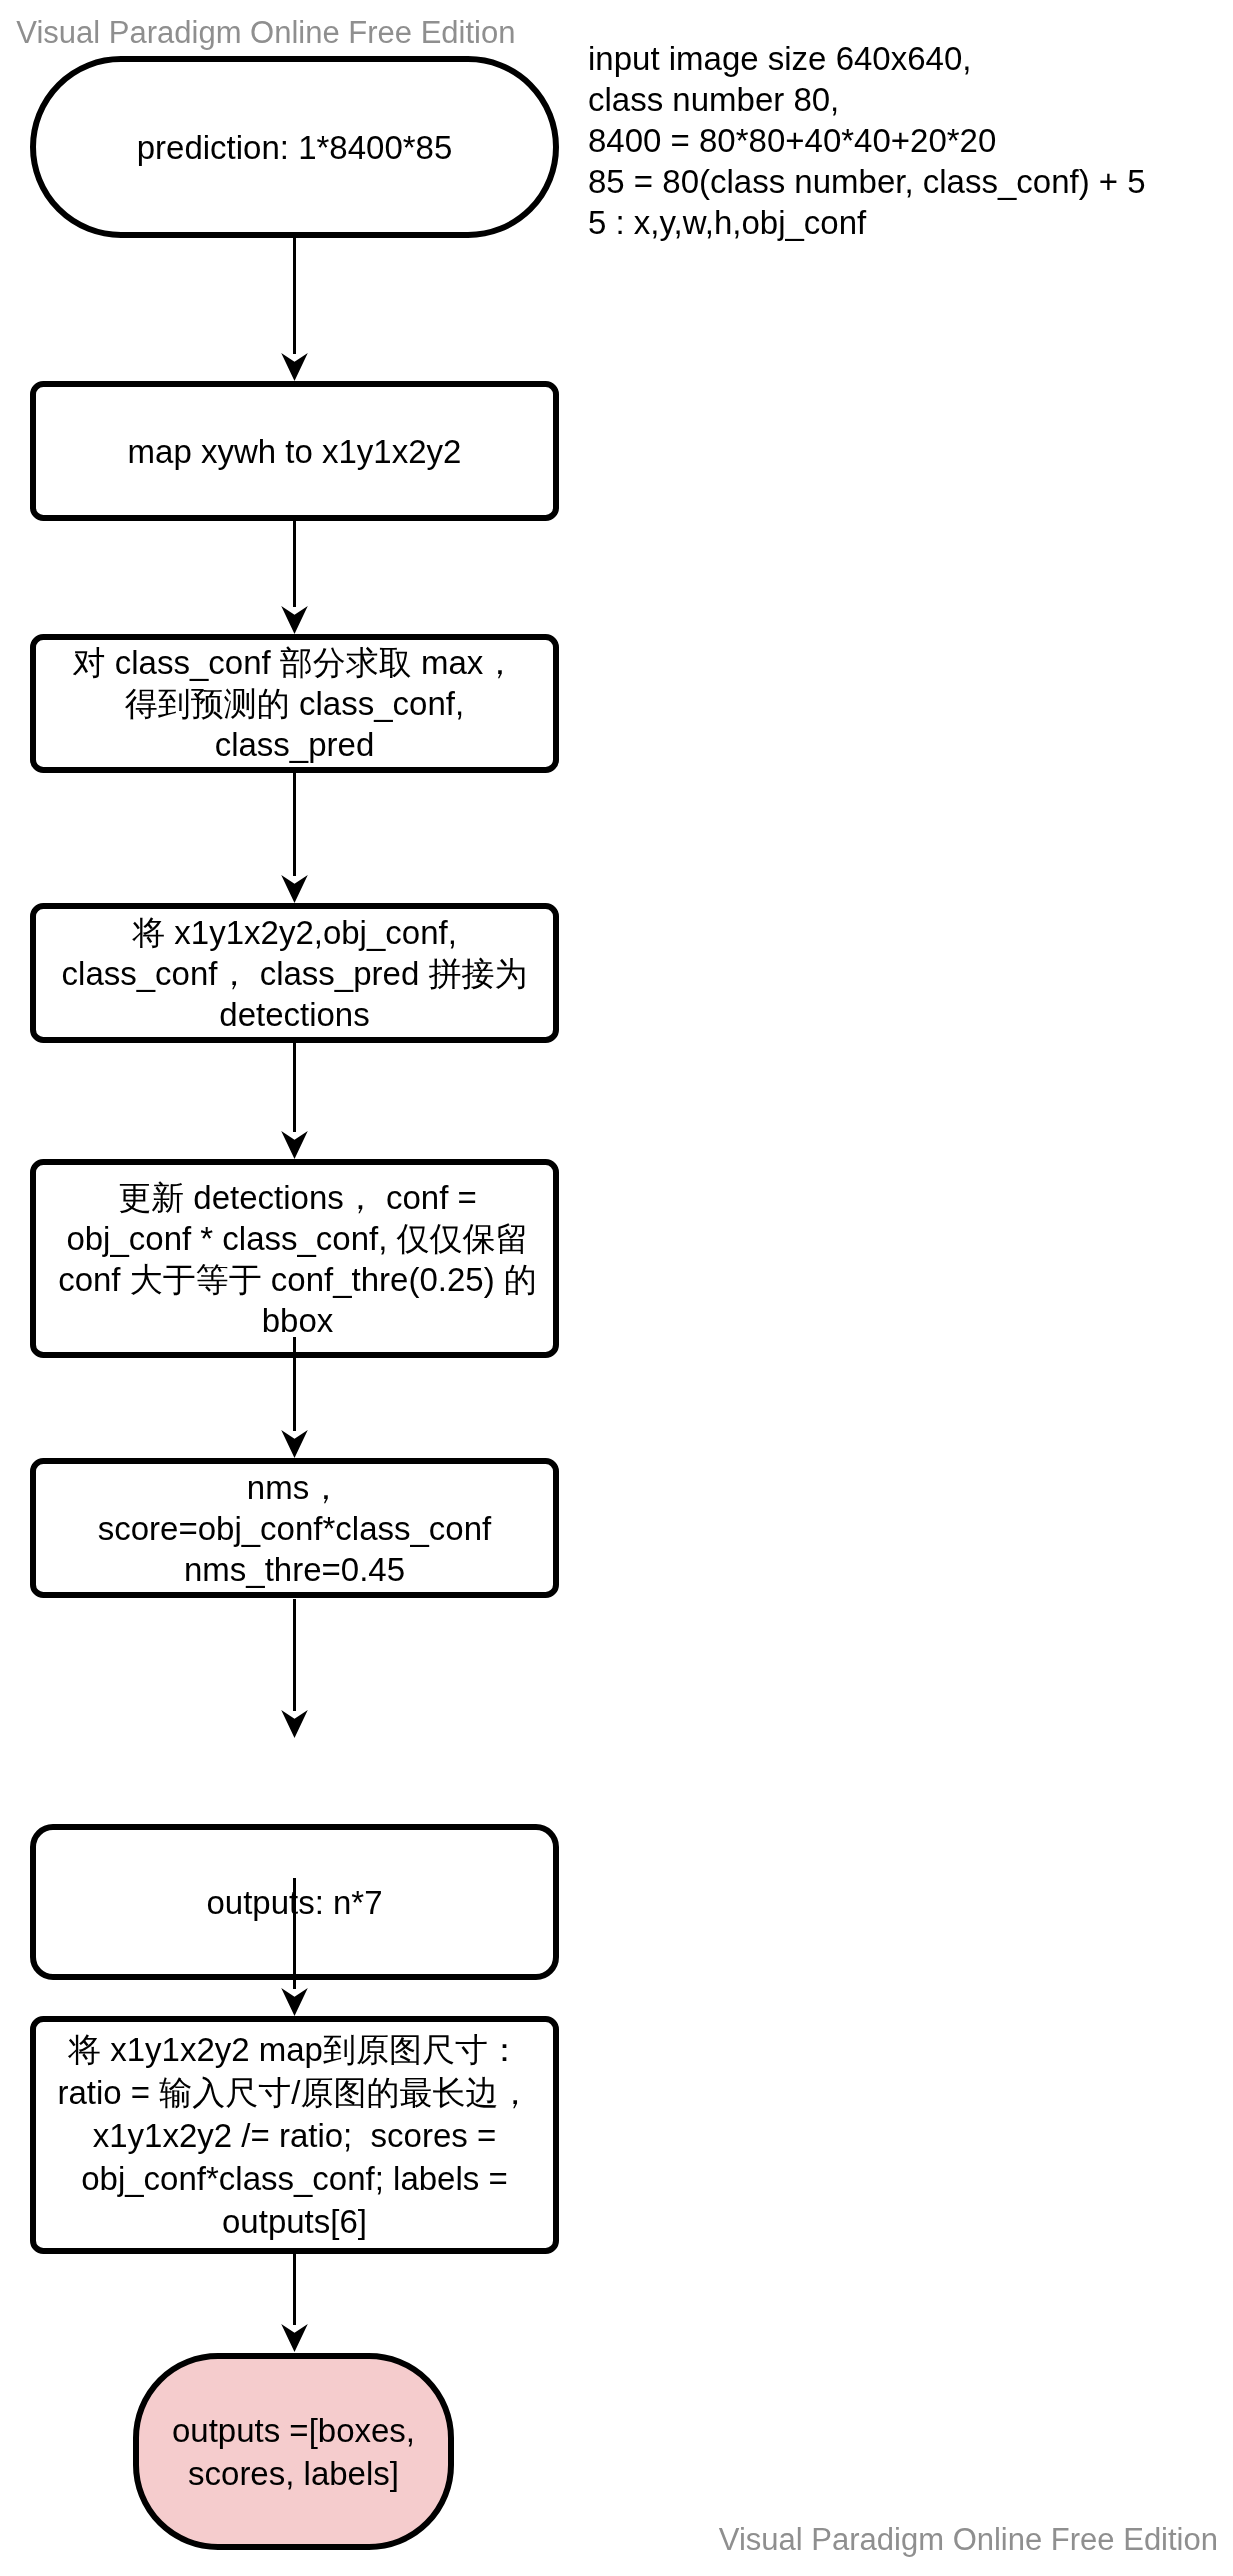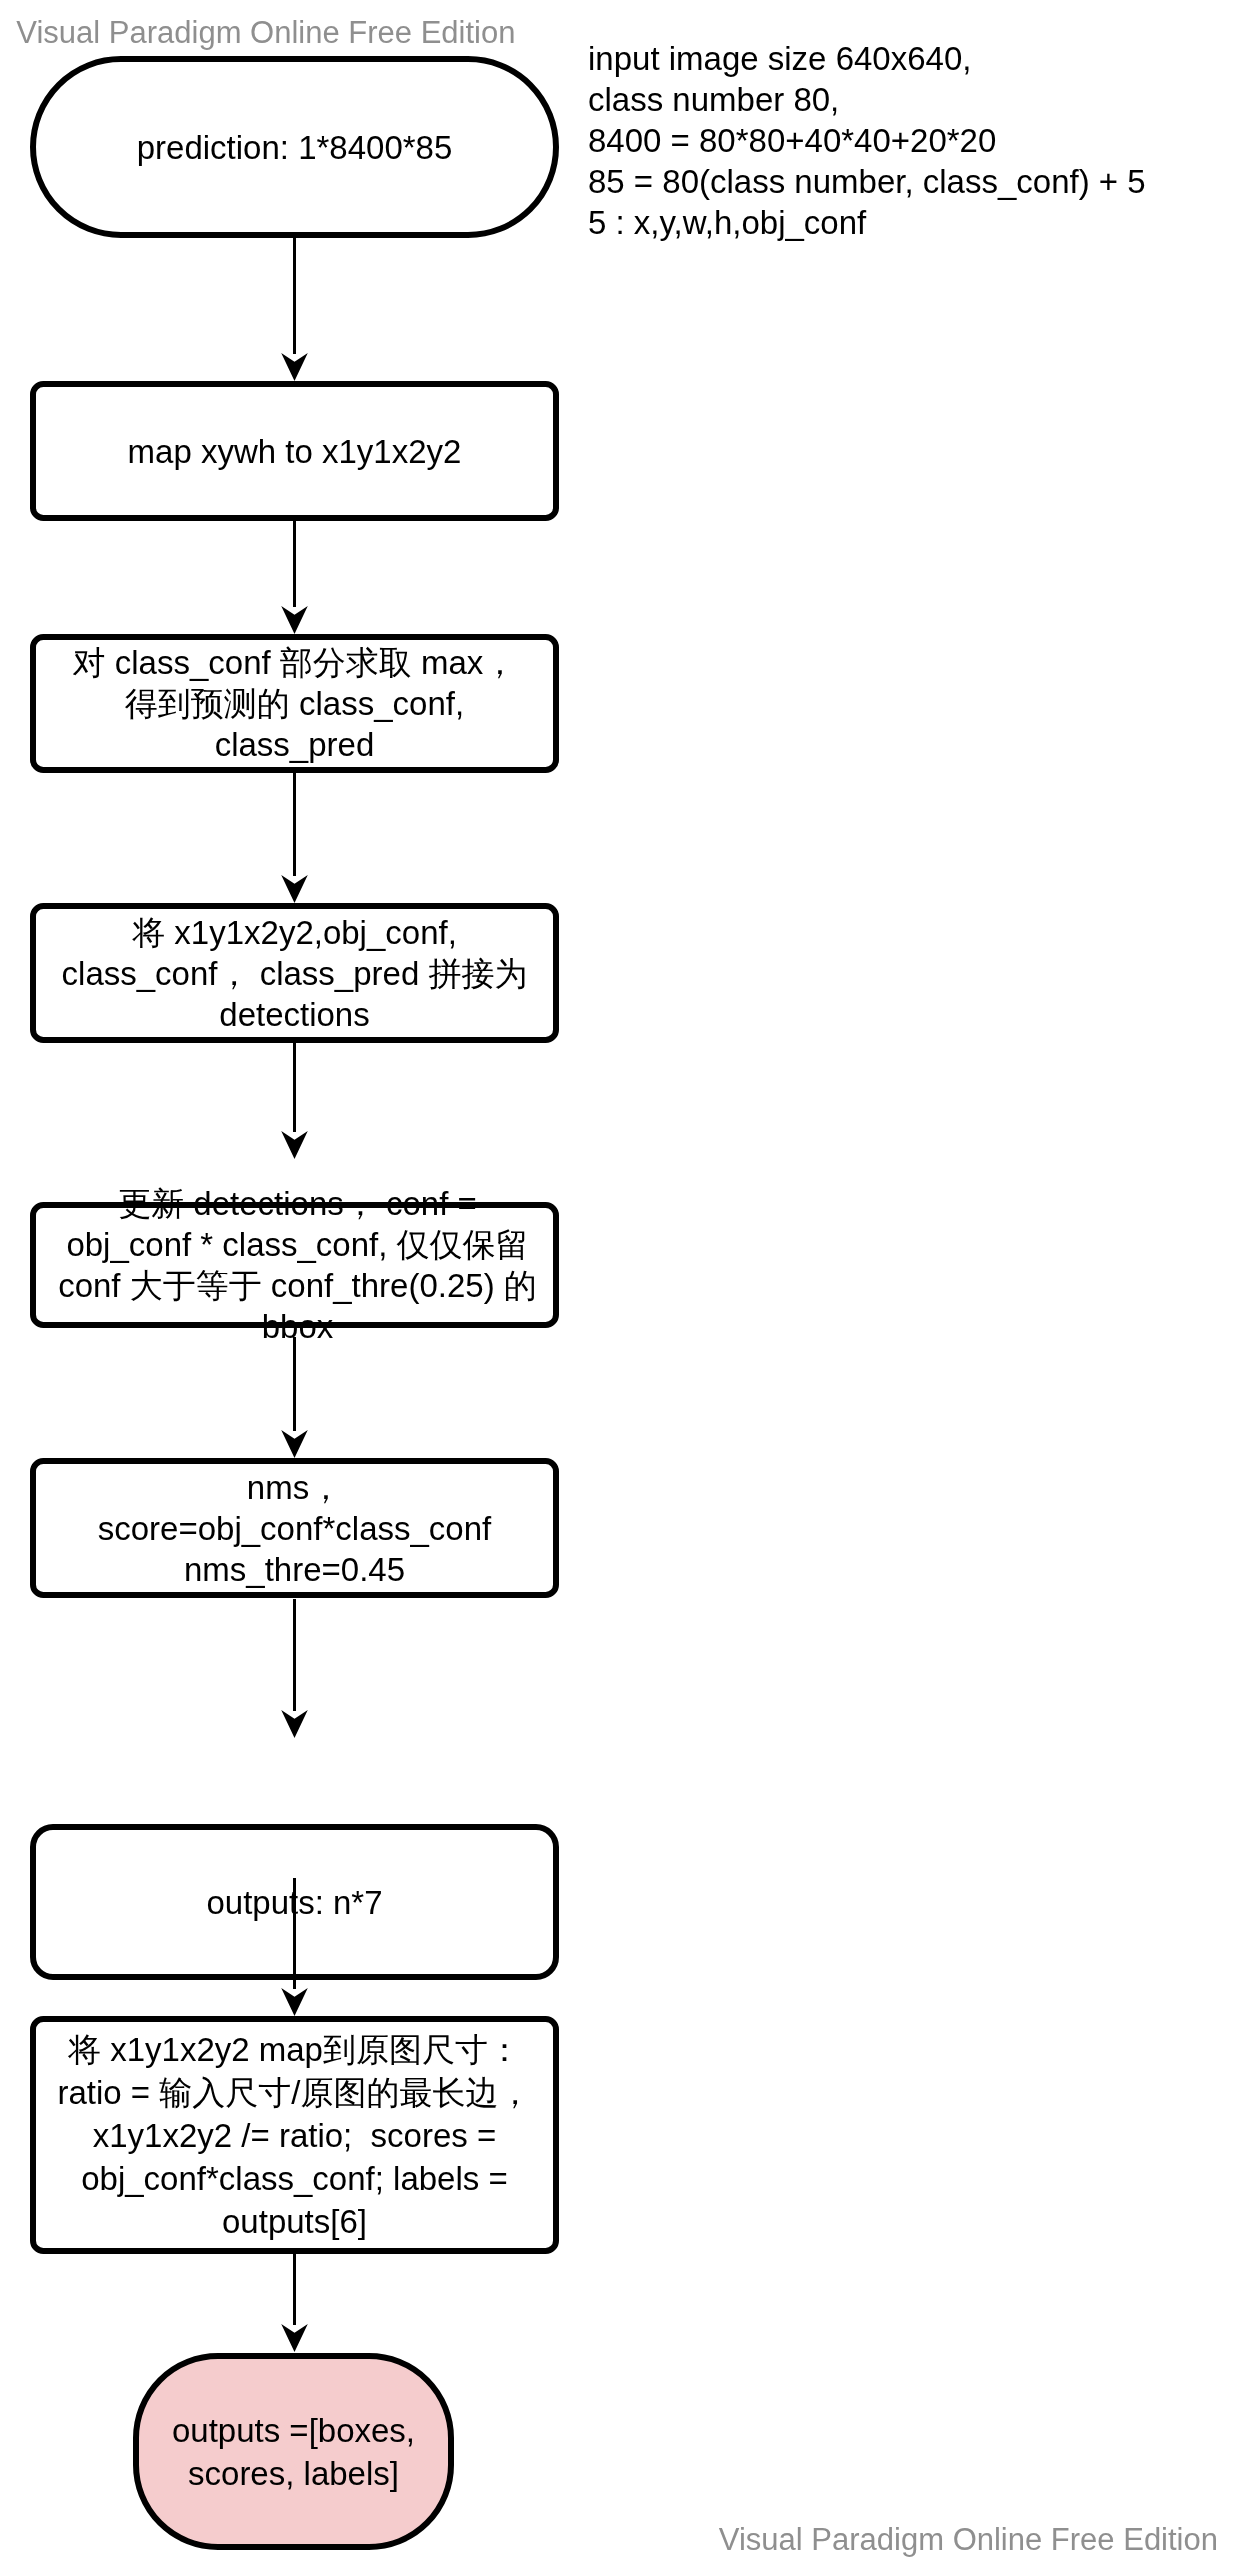--- a/index.html
+++ b/index.html
@@ -43,21 +43,21 @@
     text-align: center;
     font-size: 33px;
     line-height: 41px;
   }
   .node .label { white-space: pre; display: block; }
   .process { border-radius: 13.3px; }
   .terminator-start { top: 56px; height: 182px; border-radius: 91px; }
   .p0 { top: 381px;  height: 140px; text-align: center; }
   .p1 { top: 634px;  height: 139px; justify-content: center; }
   .p2 { top: 903px; height: 140px; }
-  .p3 { top: 1202px; height: 126px; font-size: 33px; padding-left: 6px; }
+  .p3 { top: 1159px; height: 199px; font-size: 33px; padding-left: 6px; }
   .p4 { top: 1458px; height: 140px; }
   .p5 { top: 1824px; height: 156px; border-radius: 23px; }
   .p6 { top: 2016px; height: 238px; font-size: 33px; line-height: 43px; }
   .terminator-end {
     left: 133px; top: 2353px; width: 321px; height: 197px;
     border-radius: 85px;
     background: var(--end-node-fill, #f5cccd);
     line-height: 43px;
     text-align: center;
   }

